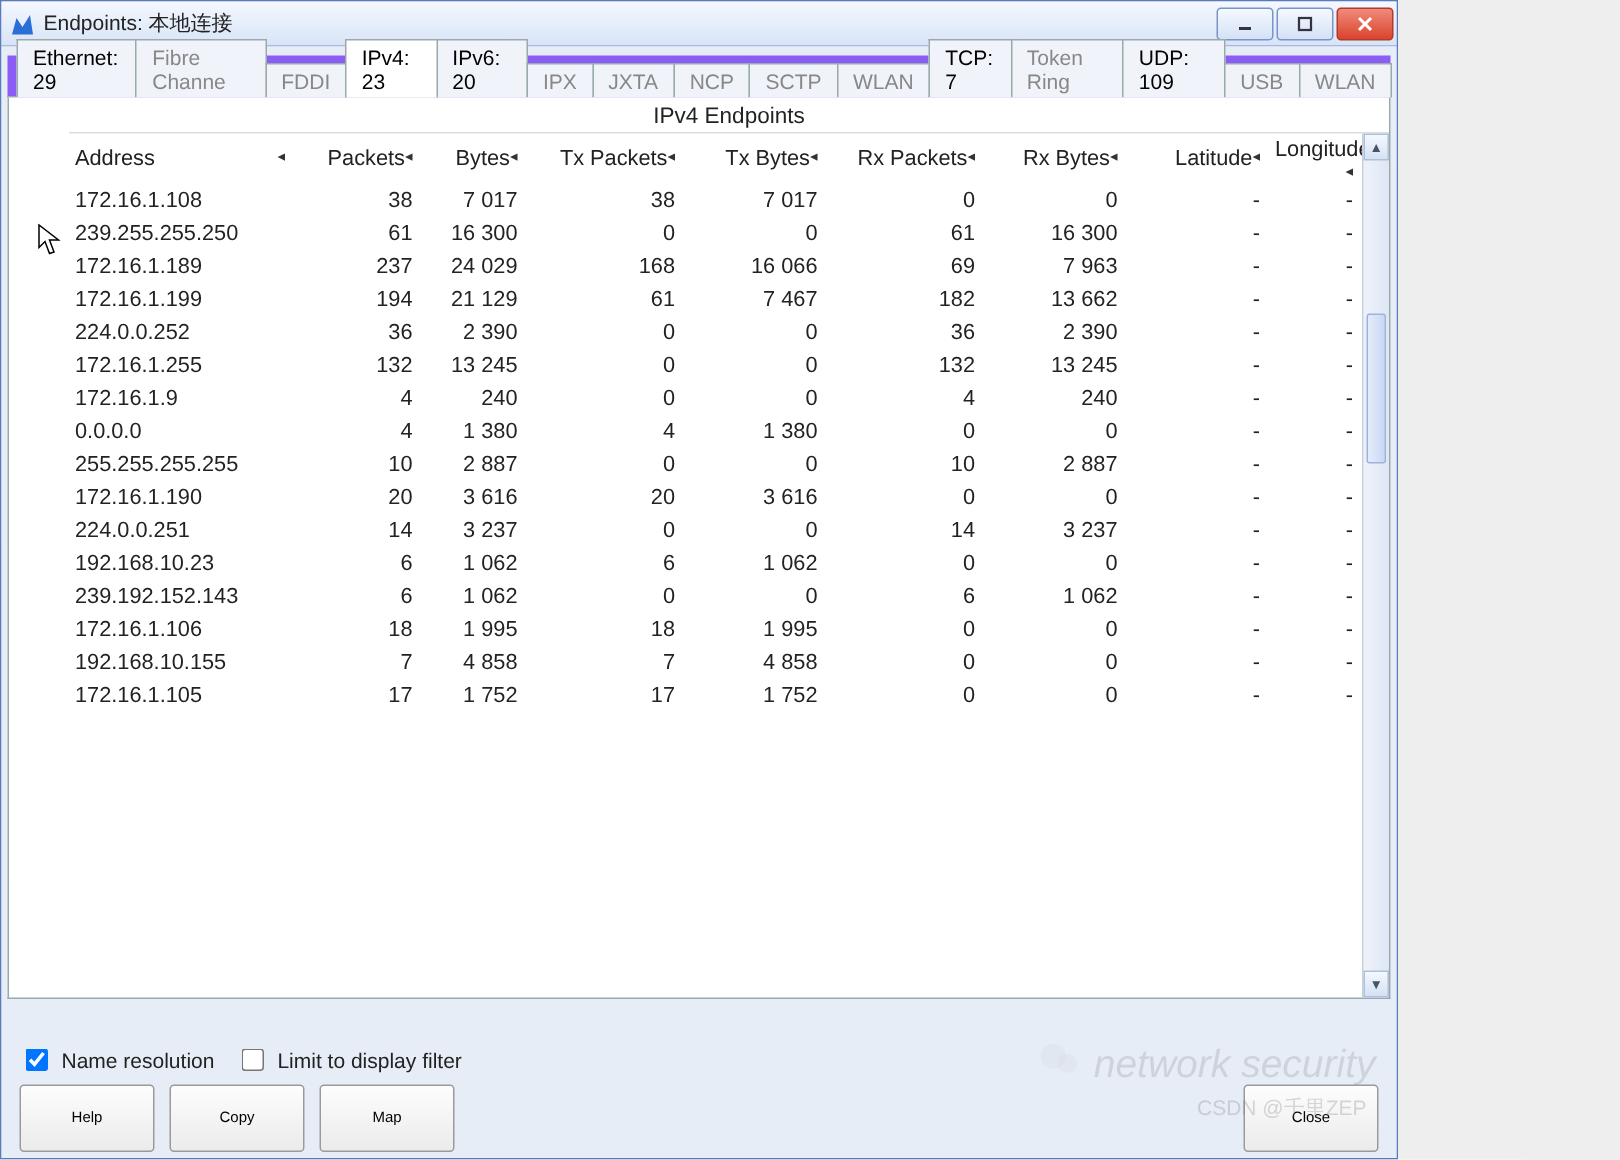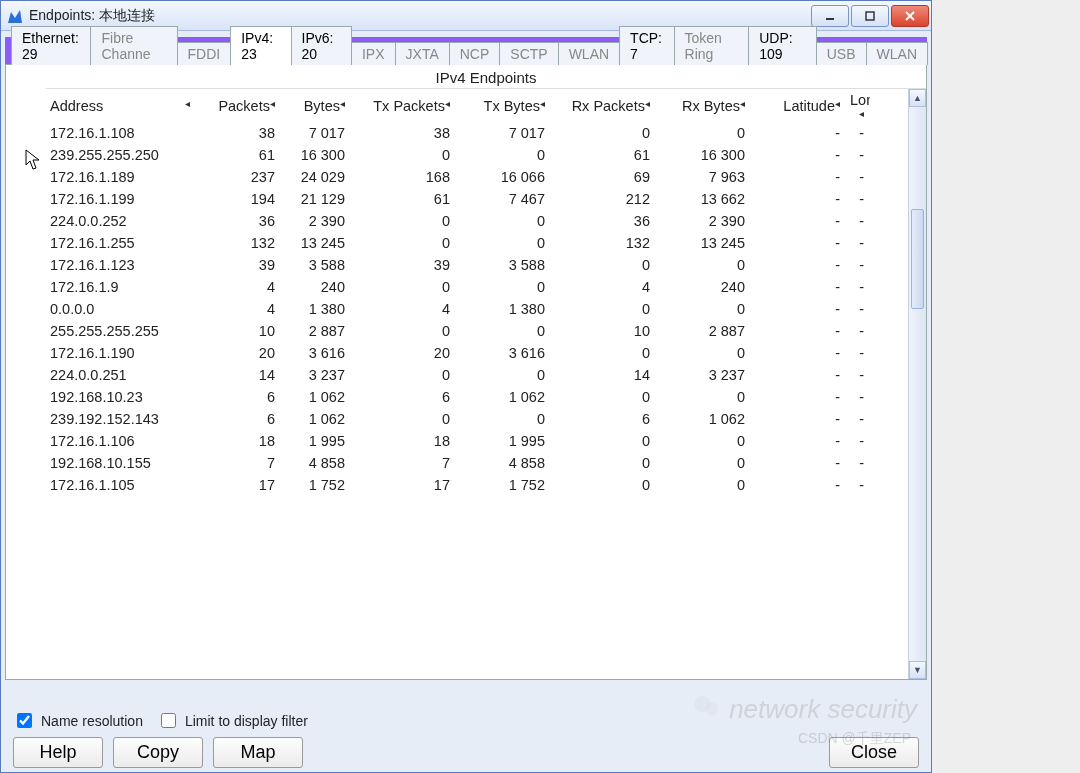--- a/index.html
+++ b/index.html
@@ -92,21 +92,20 @@
   .panel-title {
     text-align: center;
     padding: 4px 0 2px 0;
     font-size: 15px;
   }
   .grid-wrap {
     flex: 1;
     display: flex;
     min-height: 0;
     border-top: 1px solid #ddd;
-    gap: 38px;
   }
   .grid {
     flex: 1;
     overflow: hidden;
     font-size: 14.5px;
     position: relative;
   }
   table {
     width: 100%;
     border-collapse: collapse;
@@ -170,26 +169,26 @@
     gap: 14px;
     margin-top: 24px;
   }
   .btn-row {
     padding: 6px 8px 0 8px;
     display: flex; justify-content: space-between;
   }
   .btn-row-left { display:flex; gap:10px; }
   .std-btn {
     min-width: 90px;
-    padding: 4px 14px;
+    padding: 16px 14px;
     background: linear-gradient(#fdfdfd,#ebebeb);
     border: 1px solid #9a9a9a;
     border-radius: 3px;
     cursor: pointer;
-    font-size: 18px;
+    font-size: 10px;
   }
   label.chk { display: flex; align-items: center; gap: 6px; font-size: 14px; cursor:pointer;}
   input[type=checkbox] { width:15px; height:15px; }
   .watermark {
     position: absolute;
     right: 14px; bottom: 44px;
     font-size: 26px;
     color: rgba(120,120,120,0.22);
     font-style: italic;
     pointer-events: none;
@@ -322,21 +321,21 @@
                   <td class="num">7 963</td>
                   <td class="num">-</td>
                   <td class="num" style="text-align: right;">-</td>
                 </tr>
                 <tr>
                   <td>172.16.1.199</td>
                   <td class="num">194</td>
                   <td class="num">21 129</td>
                   <td class="num">61</td>
                   <td class="num">7 467</td>
-                  <td class="num">212</td>
+                  <td class="num">182</td>
                   <td class="num">13 662</td>
                   <td class="num">-</td>
                   <td class="num" style="text-align: right;">-</td>
                 </tr>
                 <tr>
                   <td>224.0.0.252</td>
                   <td class="num">36</td>
                   <td class="num">2 390</td>
                   <td class="num">0</td>
                   <td class="num">0</td>
@@ -346,31 +345,20 @@
                   <td class="num" style="text-align: right;">-</td>
                 </tr>
                 <tr>
                   <td>172.16.1.255</td>
                   <td class="num">132</td>
                   <td class="num">13 245</td>
                   <td class="num">0</td>
                   <td class="num">0</td>
                   <td class="num">132</td>
                   <td class="num">13 245</td>
-                  <td class="num">-</td>
-                  <td class="num" style="text-align: right;">-</td>
-                </tr>
-                <tr>
-                  <td>172.16.1.123</td>
-                  <td class="num">39</td>
-                  <td class="num">3 588</td>
-                  <td class="num">39</td>
-                  <td class="num">3 588</td>
-                  <td class="num">0</td>
-                  <td class="num">0</td>
                   <td class="num">-</td>
                   <td class="num" style="text-align: right;">-</td>
                 </tr>
                 <tr>
                   <td>172.16.1.9</td>
                   <td class="num">4</td>
                   <td class="num">240</td>
                   <td class="num">0</td>
                   <td class="num">0</td>
                   <td class="num">4</td>

